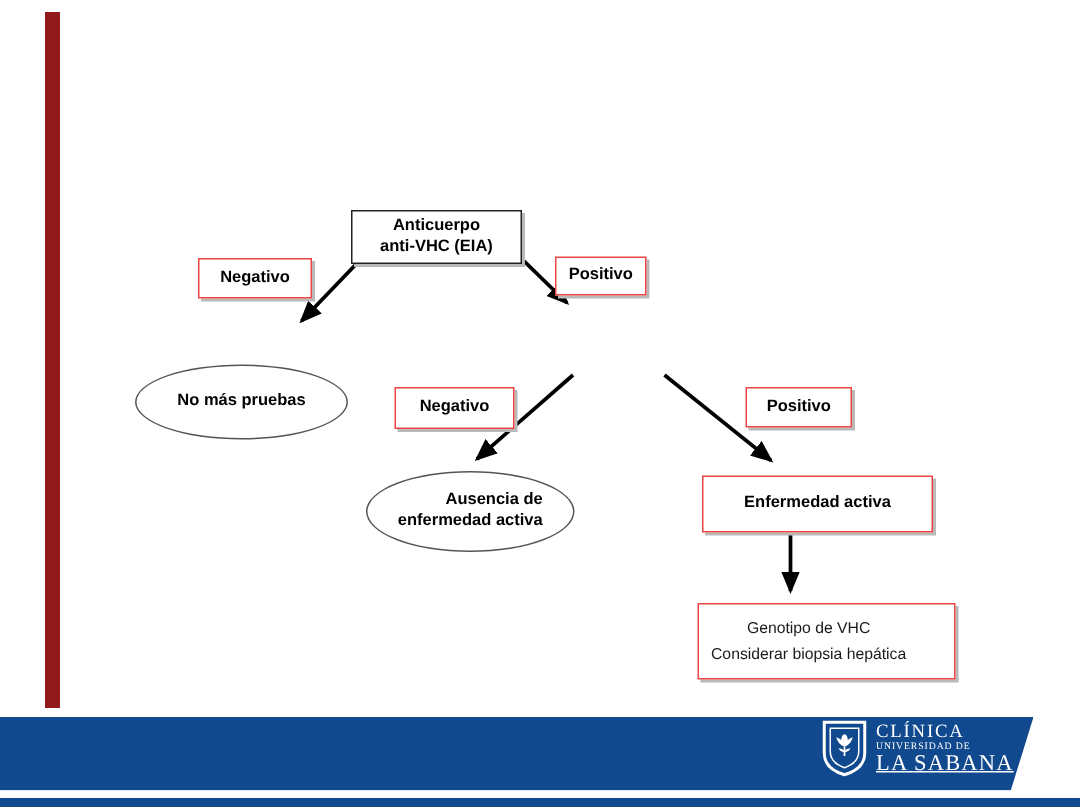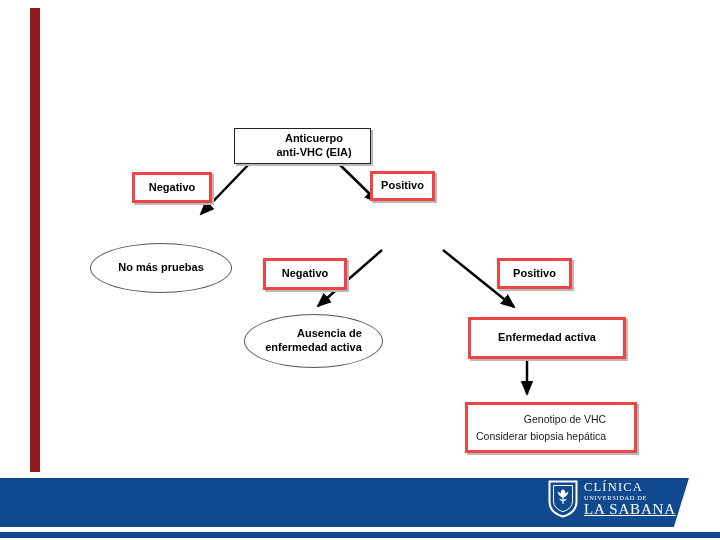--- a/index.html
+++ b/index.html
@@ -6,37 +6,37 @@
   .slide{
     position:relative;width:720px;height:540px;background:#ffffff;
     overflow:hidden;font-family:"Liberation Sans",sans-serif;color:#000;
   }
   .red-bar{
     position:absolute;left:30px;top:8px;width:10px;height:464px;
     background:var(--accent-red,#911a1d);
   }
   .arrows{position:absolute;left:0;top:0;width:720px;height:540px;pointer-events:none;}
   .node{
-    position:absolute;background:#fff;border:3px solid #ef4444;
+    position:absolute;background:#fff;border:1px solid #ef4444;
     box-shadow:2px 2px 0 #b9b9b9;
     display:flex;align-items:center;justify-content:center;
     font-weight:bold;font-size:11px;line-height:1.25;text-align:center;
     white-space:pre-line;
   }
-  .box-root{left:234px;top:128px;width:112px;height:34px;border-width:1.5px;border-color:#222;padding-left:23px;}
+  .box-root{left:234px;top:140px;width:112px;height:34px;border-width:1.5px;border-color:#222;}
   .label-neg1{left:132px;top:172px;width:74px;height:25px;}
   .label-pos1{left:370px;top:171px;width:59px;height:24px;}
   .box-arn{left:345px;top:220px;width:142px;height:29px;font-size:12px;}
   .label-neg2{left:263px;top:258px;width:78px;height:26px;}
   .label-pos2{left:497px;top:258px;width:69px;height:25px;}
   .box-enf{left:468px;top:317px;width:152px;height:36px;}
   .box-gen{
     left:465px;top:402px;width:172px;height:51px;
     font-weight:normal;font-size:10.5px;line-height:1.55;
-    justify-content:flex-start;text-align:right;padding-left:8px;box-sizing:border-box;
+    justify-content:flex-start;text-align:center;padding-left:8px;box-sizing:border-box;
     color:#1a1a1a;
   }
   .ellipse{
     position:absolute;background:#fff;border:1.5px solid #555;border-radius:50%;
     display:flex;align-items:center;justify-content:center;
     font-weight:bold;font-size:11px;line-height:1.25;text-align:right;white-space:pre-line;
   }
   .el-nomas{left:90px;top:243px;width:140px;height:48px;}
   .el-ausencia{left:244px;top:314px;width:137px;height:52px;}
   .footer-bar{

